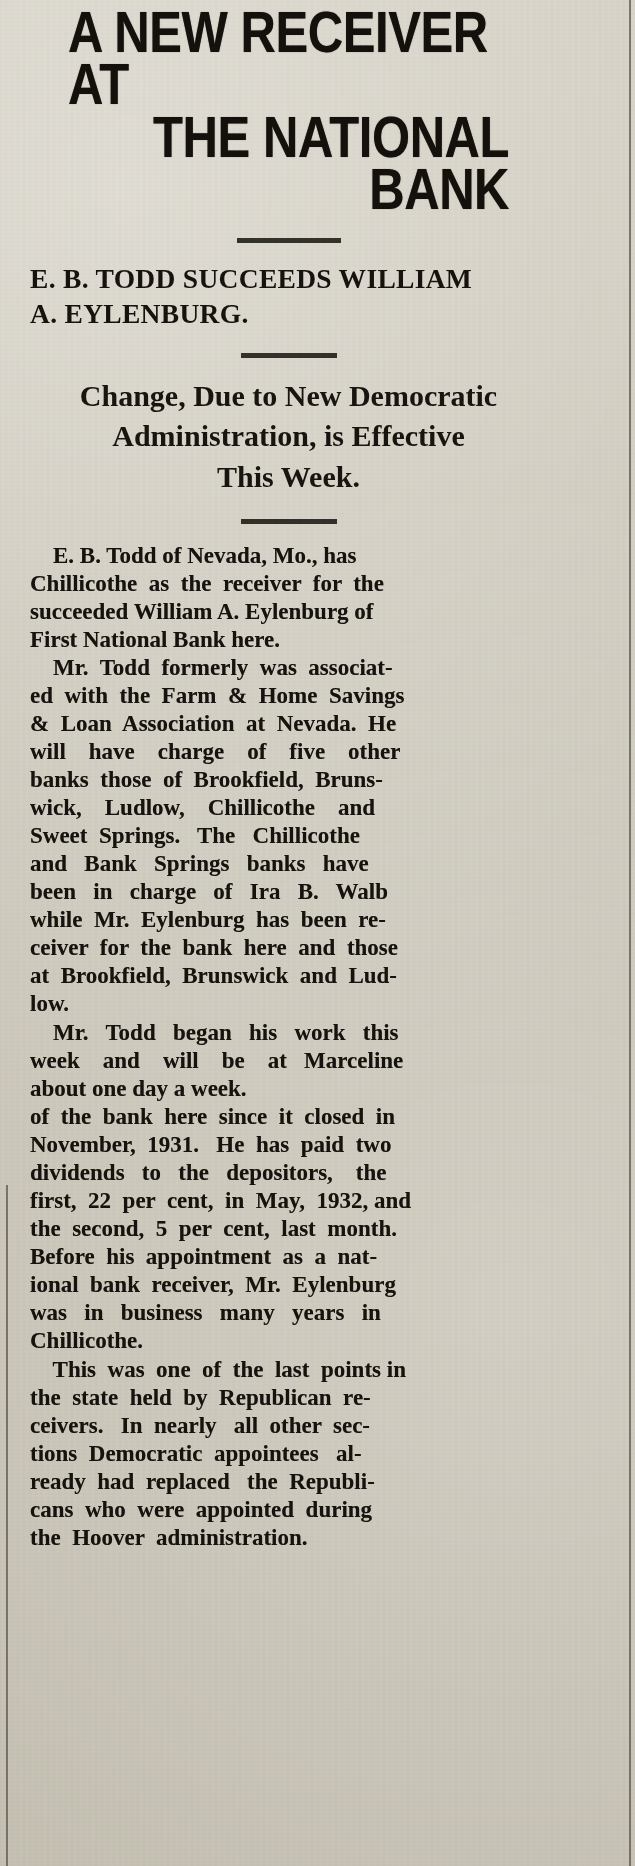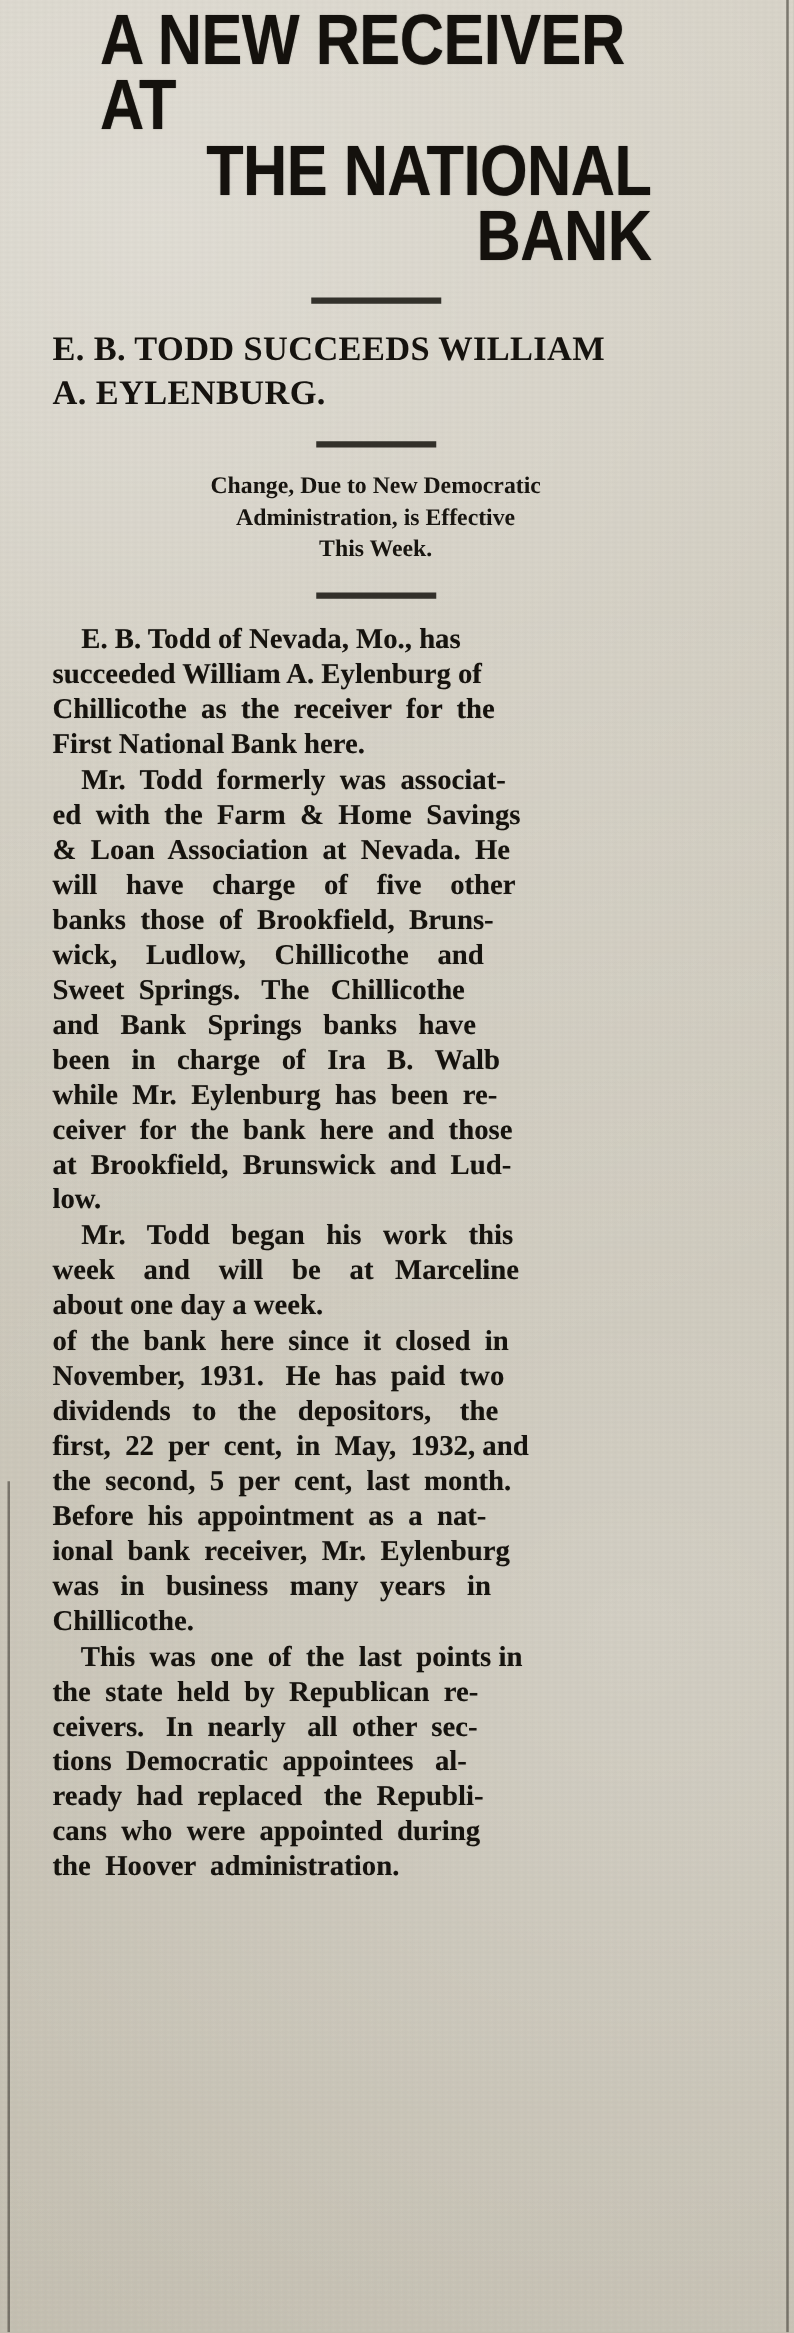--- a/index.html
+++ b/index.html
@@ -25,21 +25,21 @@
     position: absolute;
     inset: 0;
     pointer-events: none;
     opacity: 0.30;
     background-image:
       repeating-linear-gradient(0deg, rgba(0,0,0,0.045) 0px, rgba(0,0,0,0) 2px, rgba(0,0,0,0.04) 4px),
       repeating-linear-gradient(90deg, rgba(0,0,0,0.035) 0px, rgba(0,0,0,0) 3px, rgba(0,0,0,0.03) 6px);
   }
   .column {
     position: absolute;
-    left: 16px;
+    left: 4px;
     top: 0;
     width: 569px;
     padding: 6px 26px 0 26px;
     box-sizing: border-box;
   }
   
   .rule-left, .rule-right {
     position: absolute;
     top: 0;
     bottom: 0;
@@ -85,21 +85,21 @@
     color: #171410;
     letter-spacing: 0.3px;
   }
   .subhead .ln { display: block; }
 
   .subhead2 {
     margin: 0;
     text-align: center;
     font-family: "Liberation Serif", serif;
     font-weight: bold;
-    font-size: 19px;
+    font-size: 30px;
     line-height: 1.34;
     color: #191611;
   }
   .subhead2 .ln { display: block; }
 
   .body-text {
     margin: 0;
     color: #17140f;
     font-family: "Liberation Serif", serif;
     font-size: 23px;
@@ -145,22 +145,22 @@
       <span class="ln">Administration,  is  Effective</span>
       <span class="ln">This Week.</span>
     </h3>
 
     <div class="divider short"></div>
 
     <div class="body-text">
 
       <p class="para">
         <span class="ln">    E. B. Todd of Nevada, Mo., has</span>
+        <span class="ln">Chillicothe  as  the  receiver  for  the</span>
         <span class="ln">succeeded William A. Eylenburg of</span>
-        <span class="ln">Chillicothe  as  the  receiver  for  the</span>
         <span class="ln">First National Bank here.</span>
       </p>
 
       <p class="para">
         <span class="ln">    Mr.  Todd  formerly  was  associat-</span>
         <span class="ln">ed  with  the  Farm  &amp;  Home  Savings</span>
         <span class="ln">&amp;  Loan  Association  at  Nevada.  He</span>
         <span class="ln">will    have    charge    of    five    other</span>
         <span class="ln">banks  those  of  Brookfield,  Bruns-</span>
         <span class="ln">wick,    Ludlow,    Chillicothe    and</span>

